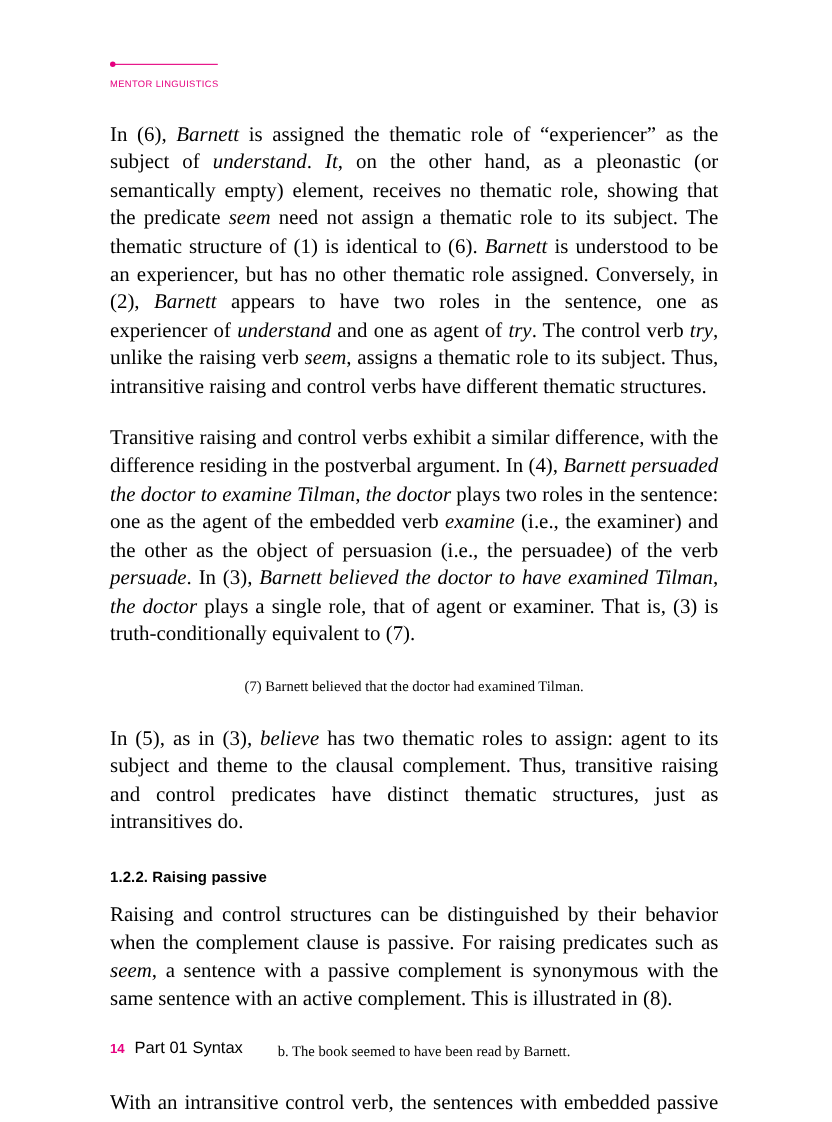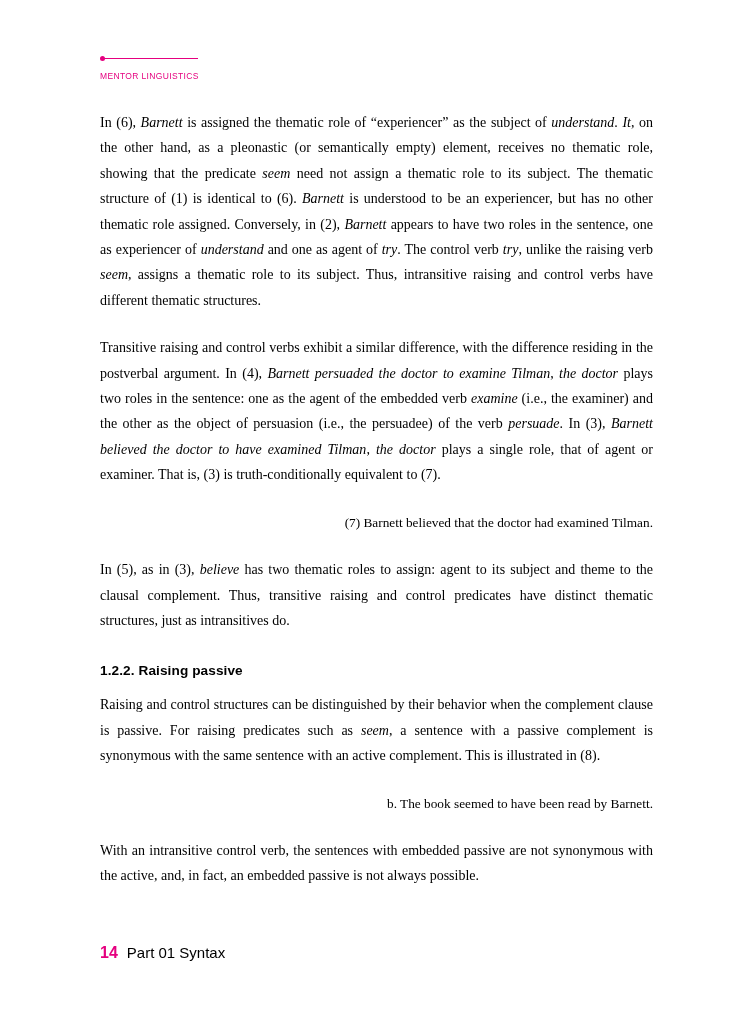--- a/index.html
+++ b/index.html
@@ -61,31 +61,31 @@
 
   
   .content {
     position: absolute;
     left: 100px;
     top: 110px;
     width: 553px;
   }
   p.para {
     margin: 0 0 22px 0;
-    font-size: 14px;
+    font-size: 19px;
     line-height: 25.4px;
     text-align: justify;
     text-justify: inter-word;
     hyphens: none;
   }
   .example {
     margin: 0 0 22px 0;
     font-size: 13.3px;
     line-height: 25.4px;
-    text-align: right;
+    text-align: center;
   }
   .example .sub {
     display: block;
     padding-left: 18px;
   }
   i { font-style: italic; }
 
   h2.section-heading {
     font-family: "Liberation Sans", sans-serif;
     font-size: 13.6px;
@@ -98,21 +98,21 @@
   .footer {
     position: absolute;
     left: 100px;
     top: 944px;
     display: flex;
     align-items: baseline;
     gap: 9px;
   }
   .footer-page {
     font-family: "Liberation Sans", sans-serif;
-    font-size: 16px;
+    font-size: 12px;
     font-weight: bold;
     color: #e5007f;
   }
   .footer-text {
     font-family: "Liberation Sans", sans-serif;
     font-size: 15px;
     color: #000000;
   }
 </style>
 </head>

